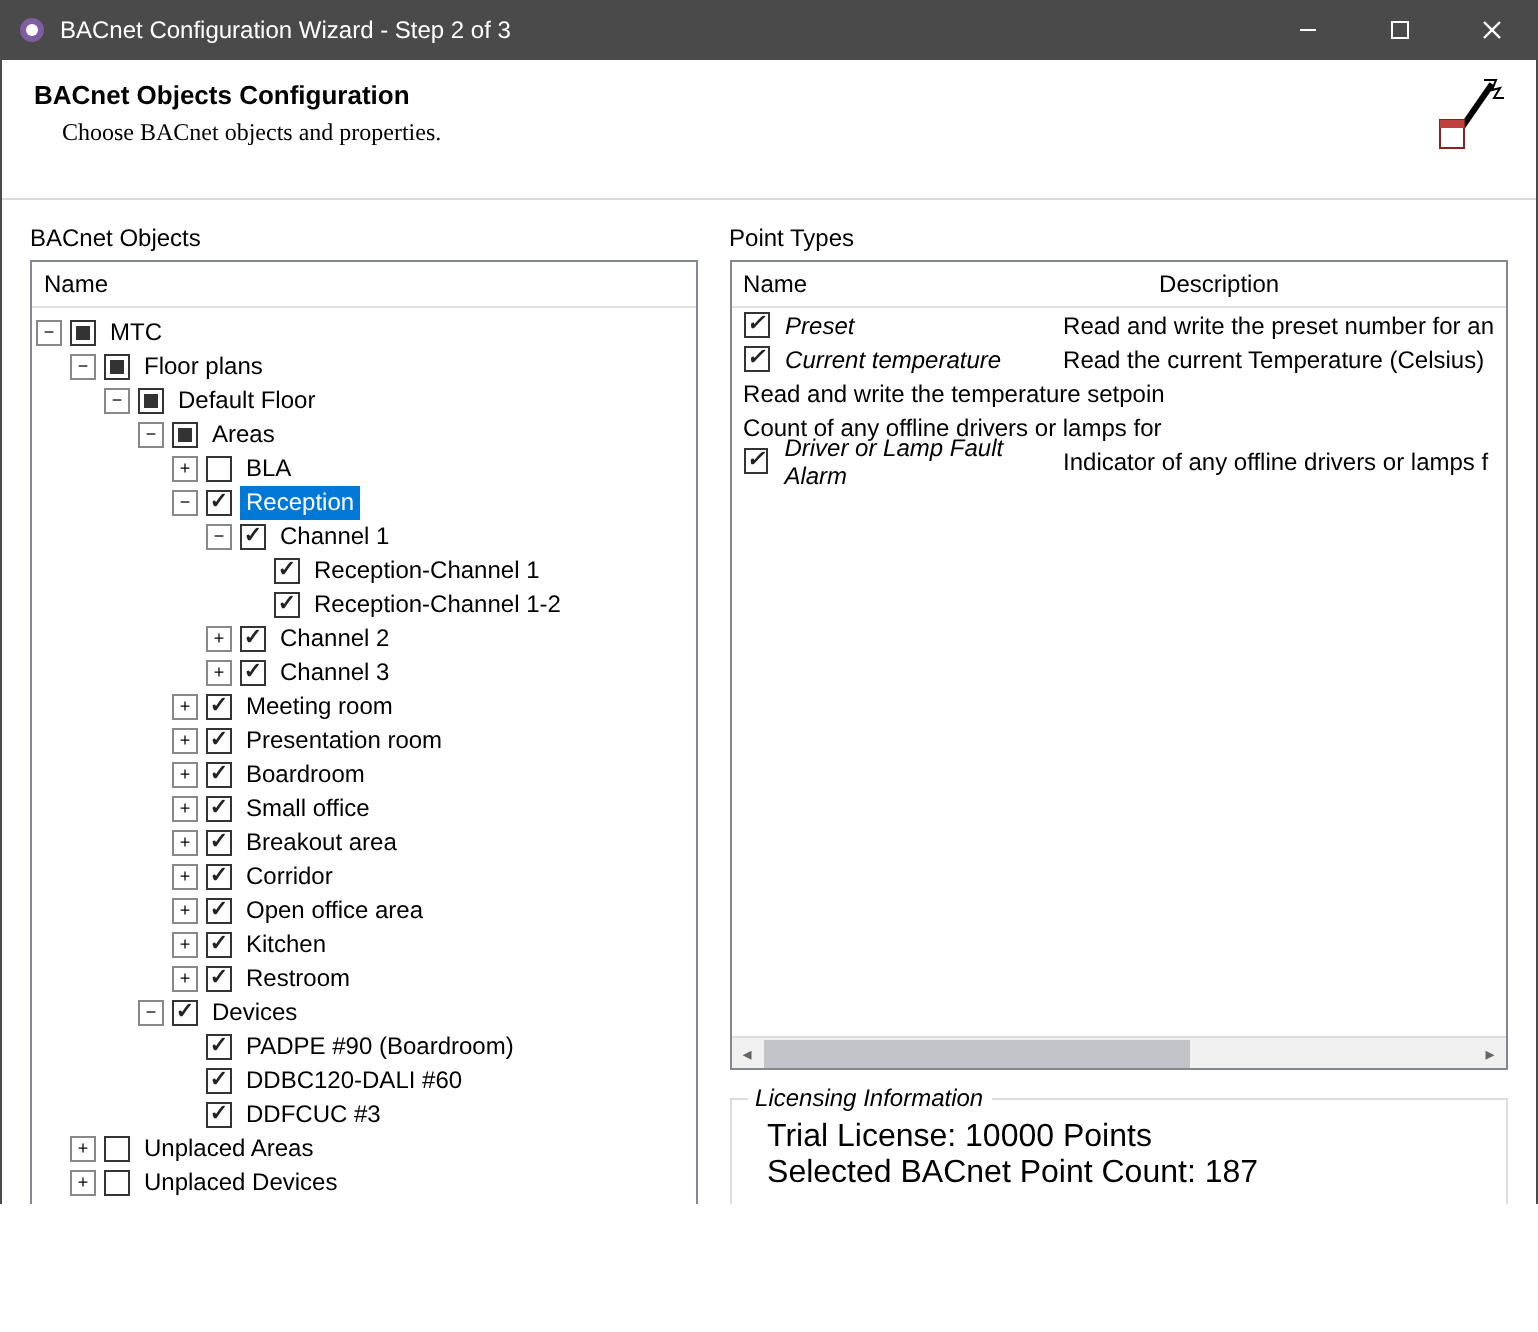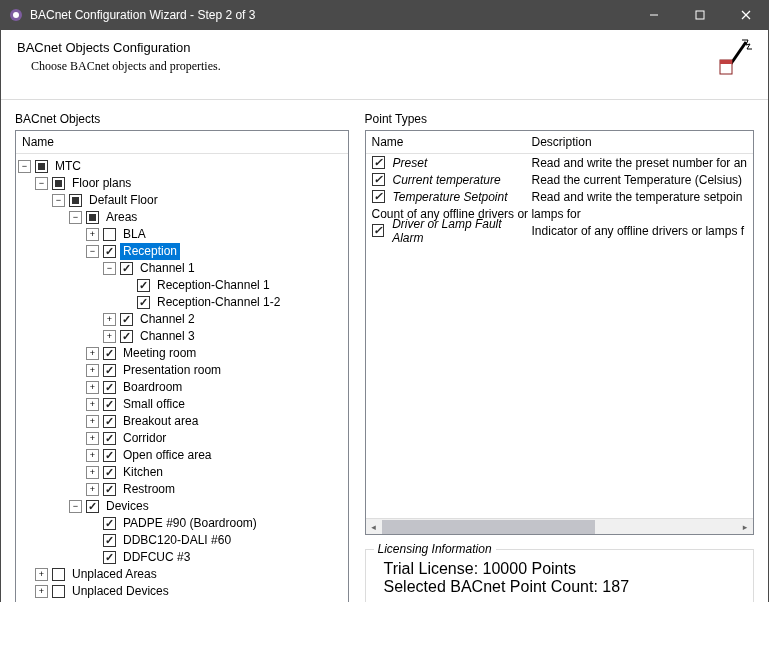--- a/index.html
+++ b/index.html
@@ -5,21 +5,21 @@
   * { box-sizing: border-box; }
   html, body { margin: 0; padding: 0; font-family: "Segoe UI", Tahoma, sans-serif; font-size: 12px; background: #fff; }
   .window { width: 769px; height: 602px; background: #4a4a4a; display: flex; flex-direction: column; }
   .titlebar { height: 30px; background: #4a4a4a; color: #fff; display: flex; align-items: center; padding: 0 0 0 8px; }
   .titlebar .icon { width: 16px; height: 16px; margin-right: 6px; display:flex; align-items:center; justify-content:center;}
   .titlebar .title { flex: 1; font-size: 12px; }
   .titlebar .controls { display: flex; }
   .titlebar .ctl { width: 46px; height: 30px; display: flex; align-items: center; justify-content: center; color: #fff; cursor: pointer; }
   .client { flex: 1; background: #fff; margin: 0 1px 1px 1px; display: flex; flex-direction: column; }
   .header { padding: 10px 16px 6px 16px; position: relative; border-bottom:1px solid #dcdcdc; min-height:70px;}
-  .header h1 { margin: 0; font-size: 13px; font-weight: normal; }
+  .header h1 { margin: 0; font-size: 13px; font-weight: bold; }
   .header p { margin: 4px 0 0 14px; font-size: 12px; font-family: Liberation Serif, serif; }
   .header .wiz-icon { position: absolute; right: 12px; top: 8px; }
   .body { flex: 1; display: flex; gap: 16px; padding: 12px 14px 10px 14px; overflow:hidden;}
   .col { display:flex; flex-direction:column; }
   .col.left { flex: 1 1 50%; }
   .col.right { flex: 1 1 50%; }
   .section-label { font-size:12px; margin-bottom:4px; }
   .panel { flex:1; border:1px solid #828790; background:#fff; overflow:hidden; display:flex; flex-direction:column;}
   .column-header { background:#fff; border-bottom:1px solid #e1e1e1; padding:4px 6px; font-size:12px; display:flex;}
   .tree { flex:1; overflow:auto; padding:4px 2px; }
@@ -31,21 +31,21 @@
   .toggle.empty { border:none; visibility:hidden;}
   .cb { width:13px; height:13px; border:1px solid #333; background:#fff; display:inline-flex; align-items:center; justify-content:center; margin-right:4px; cursor:pointer; position:relative;}
   .cb.checked::after { content:"✓"; font-size:11px; line-height:11px; color:#222; font-weight:bold;}
   .cb.partial::after { content:""; width:7px; height:7px; background:#333; position:absolute; }
   .node-label { padding:0 3px; }
   .node-label.selected { background:#0078d7; color:#fff; }
   .right-panels { display:flex; flex-direction:column; gap:10px; flex:1;}
   .pt-table { flex:1; overflow:hidden; display:flex; flex-direction:column;}
   .pt-headers { display:flex; border-bottom:1px solid #e1e1e1; padding:4px 6px;}
   .pt-headers .h-name { flex:0 0 160px;}
-  .pt-headers .h-desc { flex:1;}
+  .pt-headers .h-desc { flex:1;margin-left:48px;}
   .pt-rows { flex:1; overflow:hidden; }
   .pt-row { display:flex; align-items:center; padding:1px 6px; height:17px;}
   .pt-row .pt-name { flex:0 0 160px; display:flex; align-items:center; gap:4px;font-style:italic;}
   .pt-row .pt-desc { flex:1; overflow:hidden; text-overflow:clip; white-space:nowrap;}
   .scrollbar-h { height:16px; background:#f0f0f0; border-top:1px solid #ddd; display:flex; align-items:center;}
   .sb-btn { width:16px; height:16px; display:flex; align-items:center; justify-content:center; color:#666; font-size:9px;}
   .sb-track { flex:1; position:relative; height:16px;}
   .sb-thumb { position:absolute; left:0; top:1px; height:14px; width:60%; background:#c2c3c9; }
   .lic-group { border:1px solid #dcdcdc; padding:10px 12px 8px 12px; position:relative; margin-top:4px;}
   .lic-group .legend { position:absolute; top:-8px; left:8px; background:#fff; padding:0 4px; font-size:12px;font-style:italic;}
@@ -329,24 +329,20 @@
                     <div class="pt-desc">Read and write the preset number for an</div>
                   </div>
                 <div class="pt-row">
                     <div class="pt-name">
                       <span class="cb checked"></span>
                       <span>Current temperature</span>
                     </div>
                     <div class="pt-desc">Read the current Temperature (Celsius)</div>
                   </div>
                 <div class="pt-row">
-                    <div class="pt-name">
-                      <span class="cb checked"></span>
-                      <span>Temperature Setpoint</span>
-                    </div>
                     <div class="pt-desc">Read and write the temperature setpoin</div>
                   </div>
                 <div class="pt-row">
                     <div class="pt-desc">Count of any offline drivers or lamps for</div>
                   </div>
                 <div class="pt-row">
                     <div class="pt-name">
                       <span class="cb checked"></span>
                       <span>Driver or Lamp Fault Alarm</span>
                     </div>

